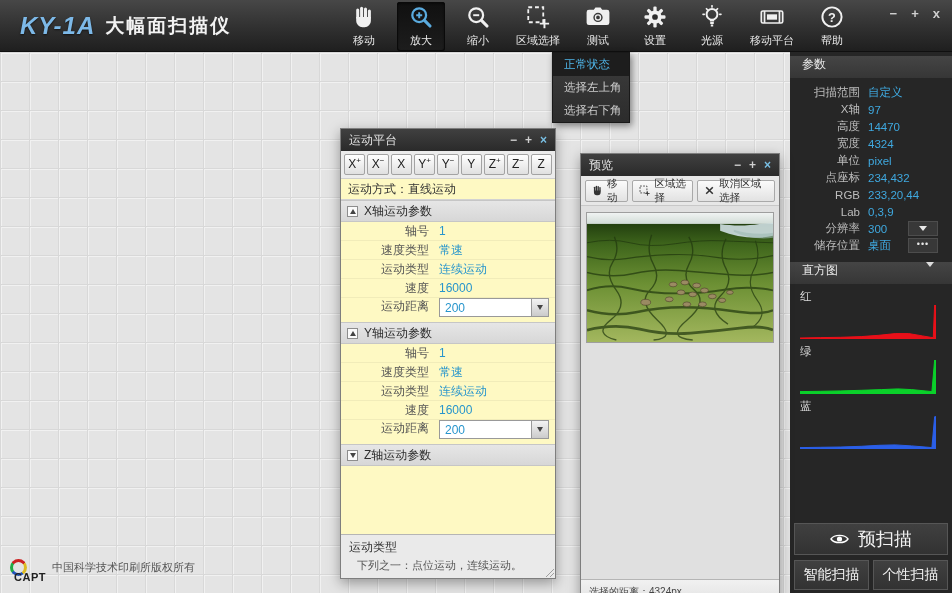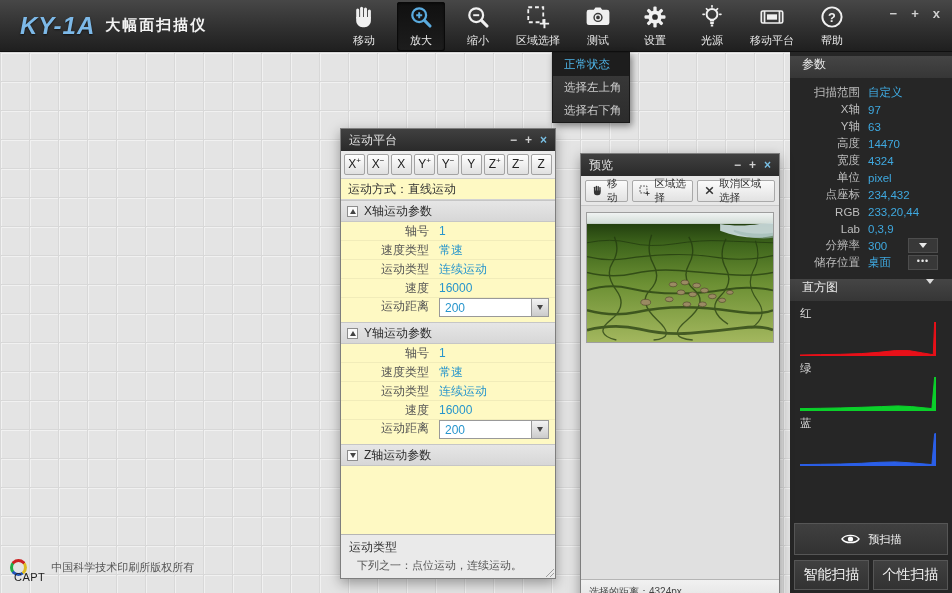--- a/index.html
+++ b/index.html
@@ -7,21 +7,21 @@
   body { font-family:"Liberation Sans", sans-serif; background:#e4e4e4; }
   .app { position:relative; width:952px; height:593px; overflow:hidden; }
 
   
   .toolbar { position:absolute; left:0; top:0; width:952px; height:52px;
     background:linear-gradient(#474747, #303030 55%, #1f1f1f);
     border-bottom:1px solid #101010; display:flex; align-items:center; z-index:40; }
   .logo { display:flex; align-items:center; gap:10px; padding-left:20px; flex:0 0 340px; }
   .logo-main { font-size:24px; font-weight:bold; font-style:italic; letter-spacing:1px;
     color:#7db9e8; text-shadow:0 1px 2px rgba(0,0,0,.6); }
-  .logo-sub { font-size:15px; color:#f2f2f2; font-weight:bold; letter-spacing:2px; }
+  .logo-sub { font-size:19px; color:#f2f2f2; font-weight:bold; letter-spacing:2px; }
   .tb-items { display:flex; align-items:stretch; gap:9px; height:100%; padding-top:2px; }
   .tb-item { display:flex; flex-direction:column; align-items:center; justify-content:center;
     min-width:48px; padding:0 5px; color:#e8e8e8; cursor:default; }
   .tb-item .tb-icon { width:24px; height:24px; display:flex; align-items:center; justify-content:center; color:#f0f0f0; }
   .tb-item .tb-icon svg { width:24px; height:24px; }
   .tb-item .tb-label { font-size:11px; margin-top:4px; }
   .tb-item.active { background:linear-gradient(#101010,#1d1d1d);
     box-shadow:inset 0 0 0 1px #0a0a0a, inset 0 1px 3px rgba(0,0,0,.8); border-radius:3px; }
   .tb-item.active .tb-icon { color:#5aabdf; }
   .win-controls { position:absolute; top:6px; right:12px; display:flex; gap:14px;
@@ -120,33 +120,33 @@
   .side-ctl { width:30px; height:15px; background:#383838; border:1px solid #4d4d4d;
     display:flex; align-items:center; justify-content:center; margin-right:14px; }
   .side-ctl .tri { width:0; height:0; border-left:4px solid transparent; border-right:4px solid transparent; border-top:5px solid #e8e8e8; }
   .side-ctl .dots { color:#e8e8e8; font-size:9px; letter-spacing:1px; line-height:1; margin-top:-3px; }
   .hist-block { padding:5px 16px 0 10px; }
   .hist-label { font-size:11.5px; color:#dadada; margin-bottom:1px; }
   .hist-block svg { display:block; width:100%; height:34px; }
   .prescan { position:absolute; left:4px; right:4px; bottom:38px; height:32px;
     background:linear-gradient(#404040,#323232); border:1px solid #565656;
     display:flex; align-items:center; justify-content:center; gap:9px;
-    color:#f2f2f2; font-size:11px; cursor:default; }
+    color:#f2f2f2; font-size:18px; cursor:default; }
   .prescan .eye { width:19px; height:14px; display:flex; color:#fff; }
   .prescan .eye svg { width:19px; height:14px; }
   .scan-row { position:absolute; left:4px; right:4px; bottom:3px; height:30px; display:flex; gap:4px; }
   .scan-btn { flex:1; background:linear-gradient(#404040,#323232); border:1px solid #565656;
     display:flex; align-items:center; justify-content:center; color:#f2f2f2; font-size:14px; cursor:default; }
 
   
   .copyright { position:absolute; left:10px; bottom:10px; display:flex; align-items:center; z-index:5; }
   .capt-circle { width:17px; height:17px; border-radius:50%; position:relative;
     background:conic-gradient(#cc2222 0 15%, #ddbb22 15% 40%, #2255bb 40% 65%, #22aa44 65% 85%, #cc2222 85% 100%); }
   .capt-circle::after { content:""; position:absolute; inset:3px; border-radius:50%; background:#e4e4e4; }
-  .capt-text { font-size:11px; font-weight:normal; color:#222; margin-left:-13px; position:relative; z-index:1; letter-spacing:.5px;margin-top:20px; }
+  .capt-text { font-size:11px; font-weight:bold; color:#222; margin-left:-13px; position:relative; z-index:1; letter-spacing:.5px;margin-top:20px; }
   .cr-text { font-size:11px; color:#555; margin-left:6px; }
 </style>
 </head>
 <body>
 
 <div class="app">
 
   <div class="toolbar">
     <div class="logo">
       <span class="logo-main">KY-1A</span>
@@ -483,24 +483,20 @@
     <div class="param-rows" id="param-rows">
         <div class="p-row">
           <span class="p-label">扫描范围</span>
           <span class="p-val">自定义</span>
         </div>
         <div class="p-row">
           <span class="p-label">X轴</span>
           <span class="p-val">97</span>
         </div>
         <div class="p-row">
-          <span class="p-label">Y轴</span>
-          <span class="p-val">63</span>
-        </div>
-        <div class="p-row">
           <span class="p-label">高度</span>
           <span class="p-val">14470</span>
         </div>
         <div class="p-row">
           <span class="p-label">宽度</span>
           <span class="p-val">4324</span>
         </div>
         <div class="p-row">
           <span class="p-label">单位</span>
           <span class="p-val">pixel</span>

